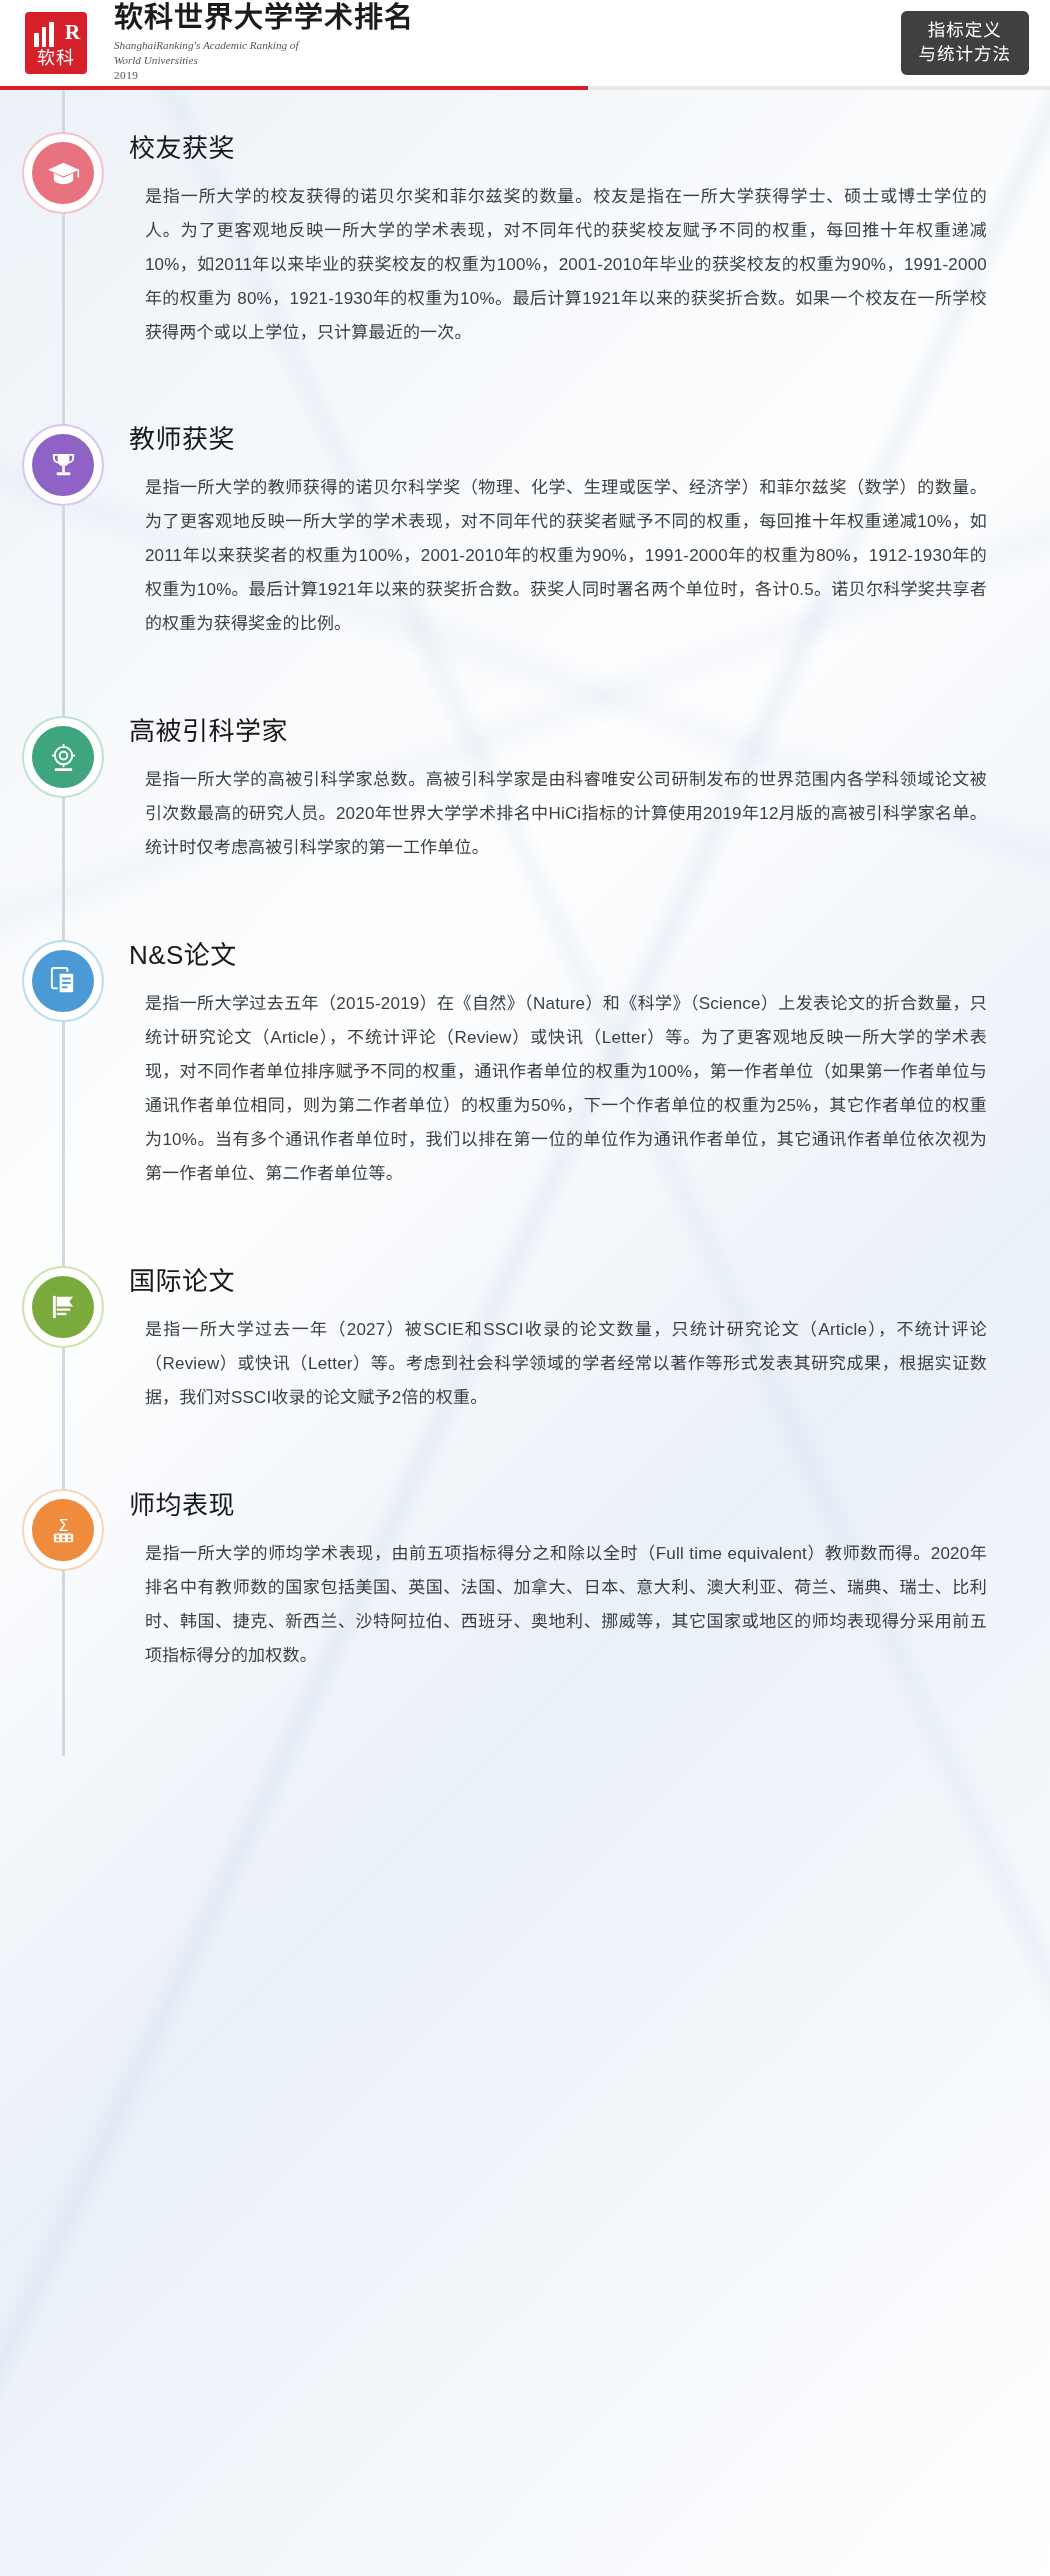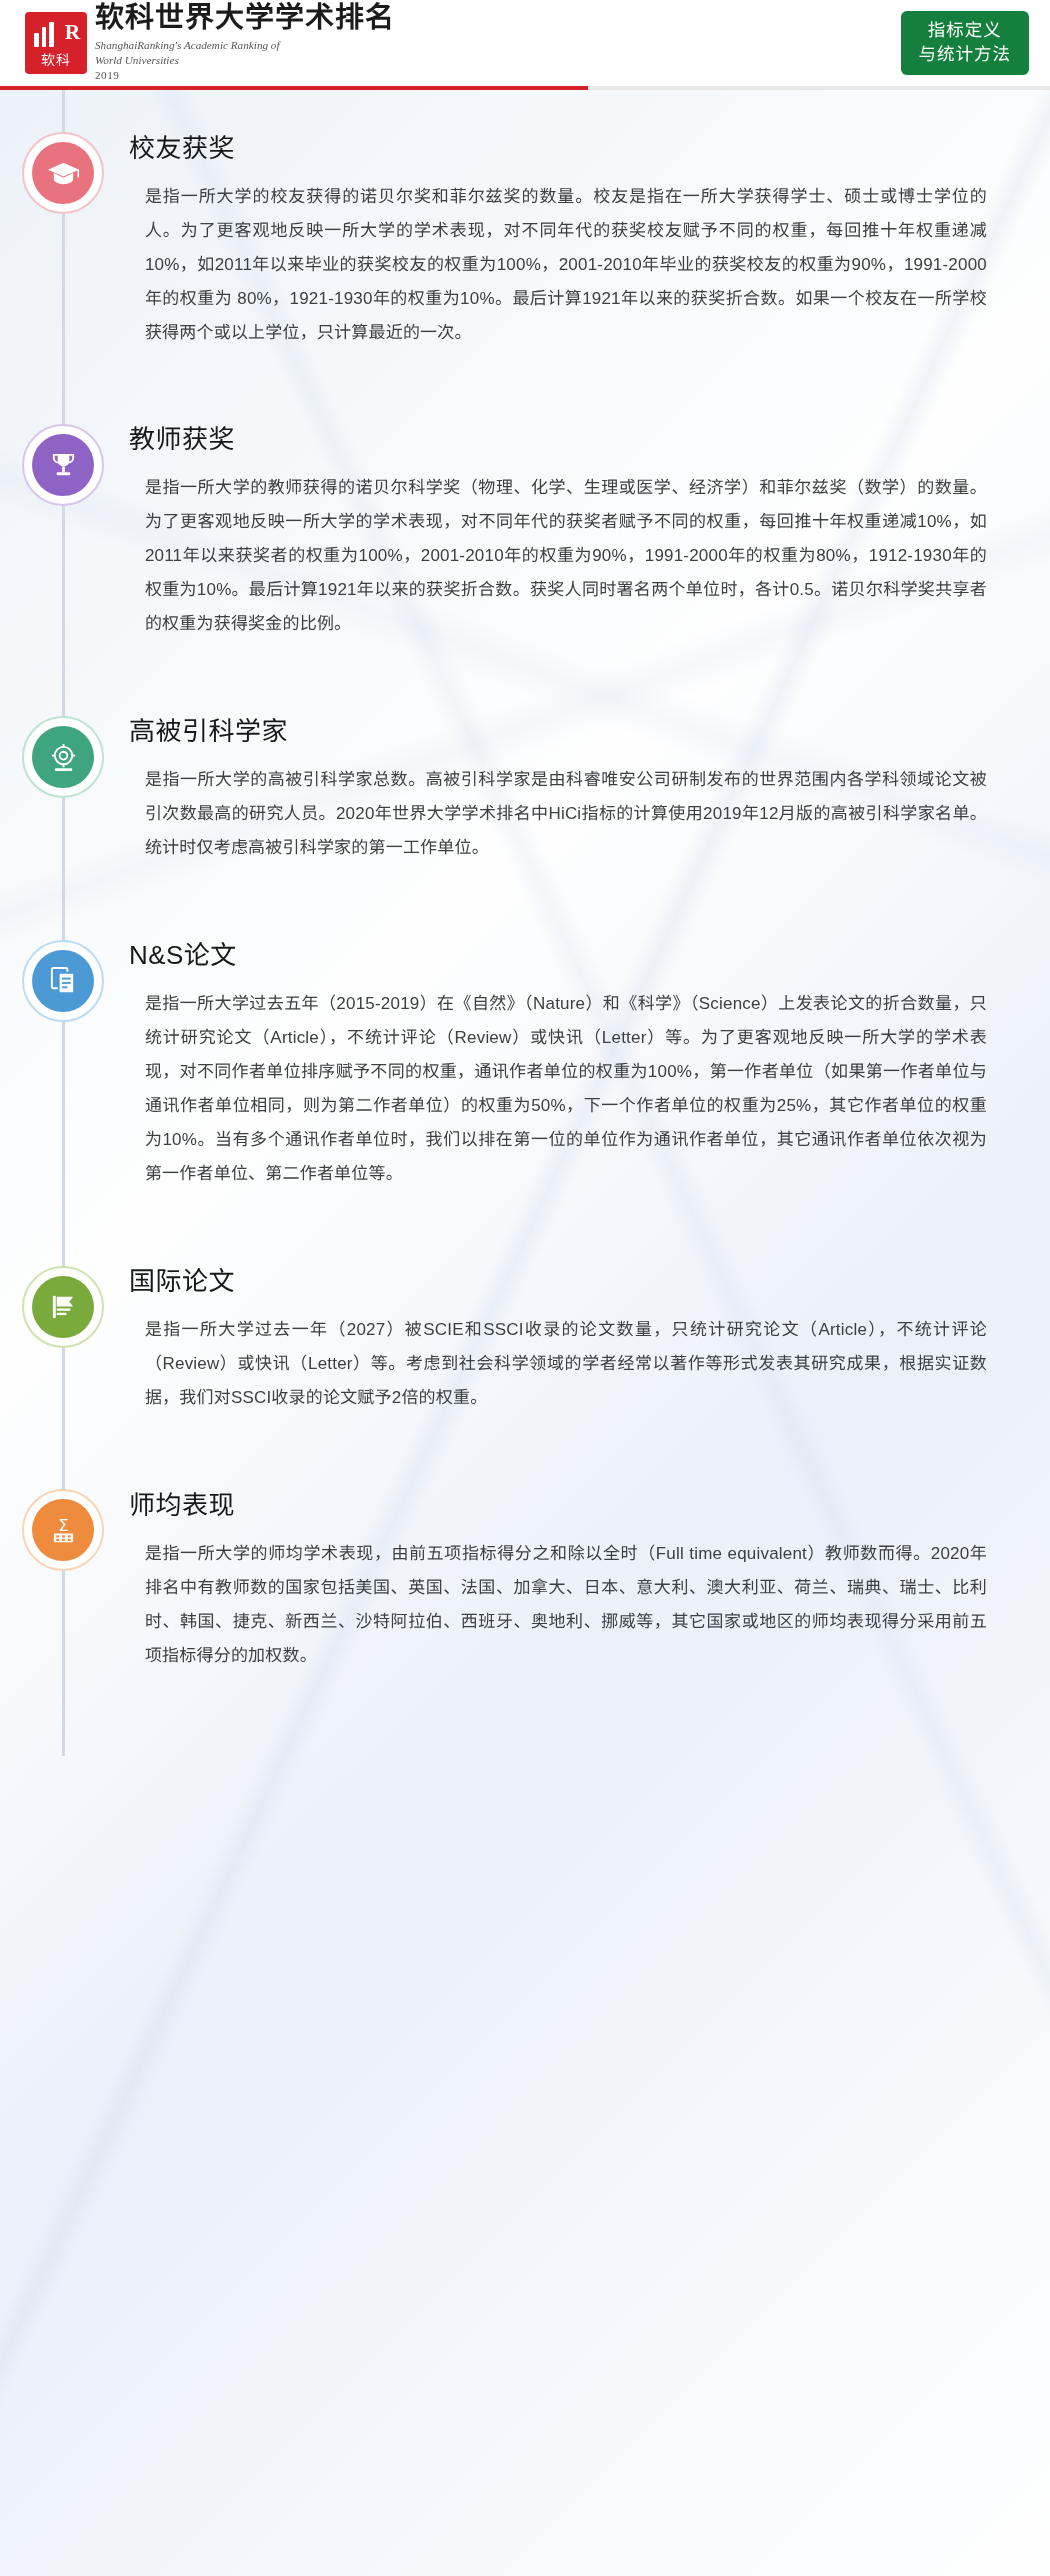--- a/index.html
+++ b/index.html
@@ -67,43 +67,43 @@
     color: #fff;
     font-size: 21.4px;
     font-weight: bold;
     font-family: "Liberation Serif", serif;
   }
   .logo-mark .cn {
     position: absolute;
     left: 0; right: 0; bottom: 4.9px;
     text-align: center;
     color: #fff;
-    font-size: 14px;
+    font-size: 18px;
     letter-spacing: 1px;
   }
-  .title-block { margin-left: 8px; }
+  .title-block { margin-left: 27px; }
   .title-cn {
     font-size: 29px;
     font-weight: bold;
     color: #1b1b1b;
     letter-spacing: 1px;
     line-height: 1.1;
   }
   .title-en {
     margin-top: 3.9px;
     font-size: 11.2px;
     color: #555;
     font-style: italic;
     font-family: "Liberation Serif", serif;
     line-height: 1.35;
   }
   .title-en .yr { display: block; font-style: normal; letter-spacing: 0.5px; }
   .header-spacer { flex: 1 1 auto; }
   .badge {
-    background: #15803d;
+    background: #404040;
     color: #fff;
     border-radius: 5.8px;
     padding: 8.8px 17.5px;
     text-align: center;
     font-size: 17.5px;
     line-height: 1.35;
     letter-spacing: 1px;
     cursor: pointer;
   }
   .header-rule {

